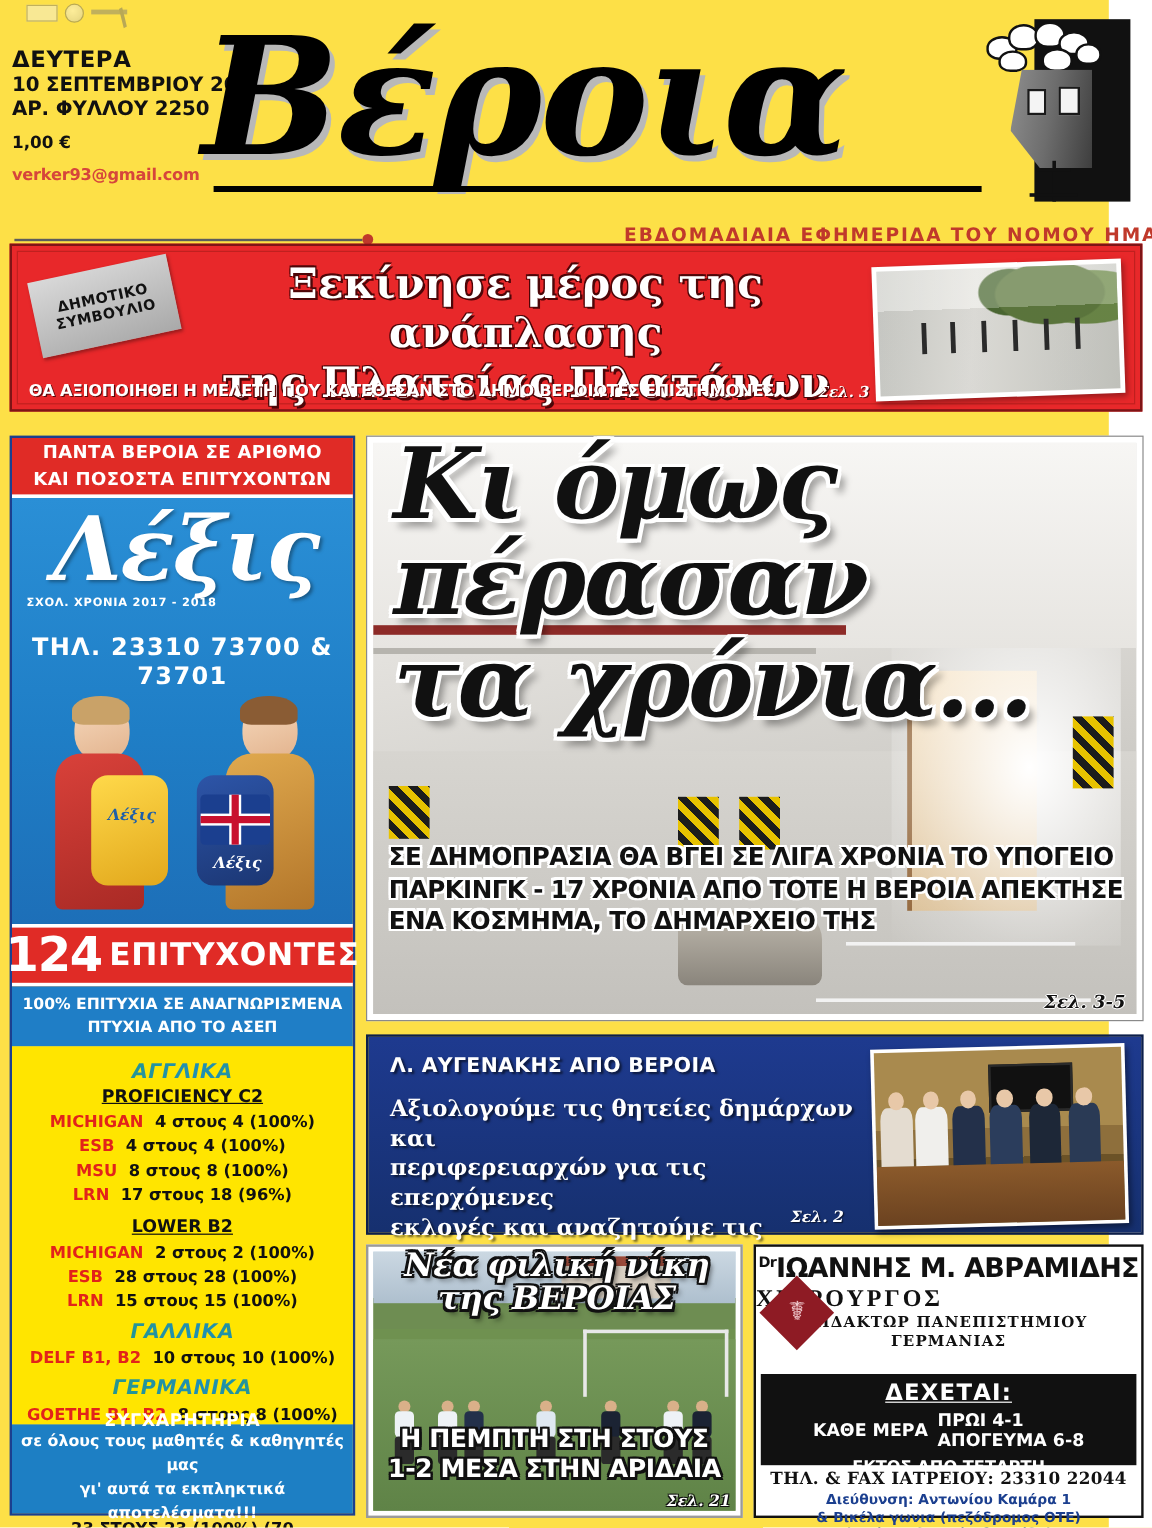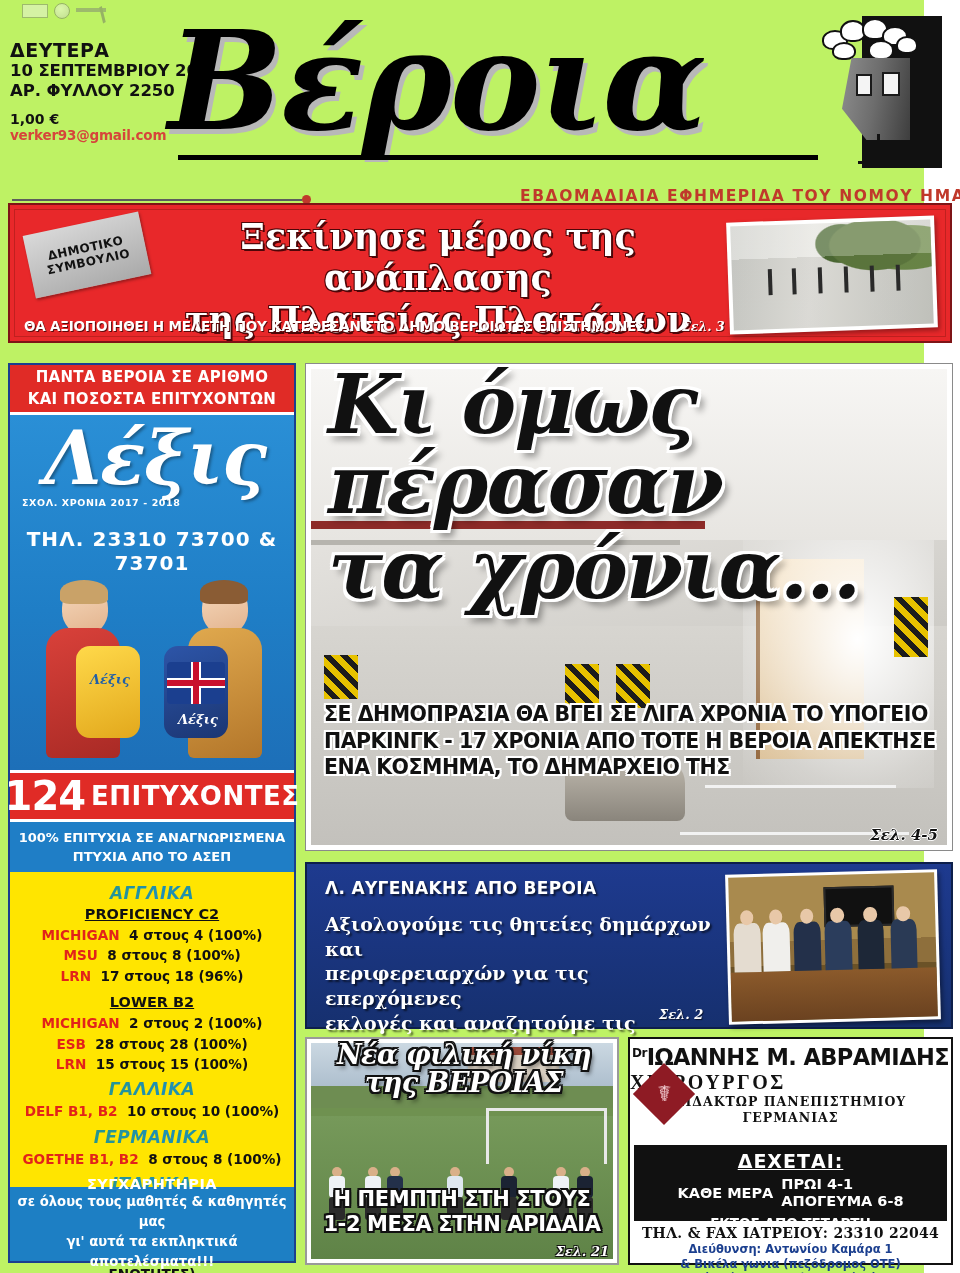--- a/index.html
+++ b/index.html
@@ -2,21 +2,21 @@
 <html><head>
 <meta charset="utf-8">
 <style>
   * { box-sizing: border-box; margin: 0; padding: 0; }
   html, body {
     width: 960px; height: 1273px;
     background: #ffffff;
     font-family: "Liberation Sans", sans-serif;
     overflow: hidden;
   }
-  #page { position: relative; width: 924px; height: 1273px; background:#bef264; }
+  #page { position: relative; width: 924px; height: 1273px; background:#fde047; }
 
   
   .toplogos { position:absolute; left:22px; top:0px; width:130px; height:22px;
      display:flex; align-items:center; gap:6px; opacity:.45; }
   .toplogo-box { width:26px; height:14px; border:1px solid #777; background:#f2f2f2;
      font-size:4px; color:#555; text-align:center; line-height:13px; letter-spacing:.2px;}
   .toplogo-circ { width:16px; height:16px; border-radius:50%; border:1.4px solid #666;
      background:radial-gradient(circle at 40% 35%, #fff 0%, #ddd 60%, #bbb 100%); }
   .toplogo-swoosh { width:42px; height:16px; position:relative; }
   .toplogo-swoosh::before{ content:""; position:absolute; left:0; top:5px; width:30px; height:4px;
@@ -30,21 +30,21 @@
   .issue-block { position:absolute; left:10px; top:18px; width:170px; }
   .issue-day { font-family:"DejaVu Sans", sans-serif; font-weight:bold; font-size:19px;
       color:#111; letter-spacing:.5px; line-height:1.12; }
   .issue-date { font-family:"DejaVu Sans", sans-serif; font-weight:bold; font-size:16.5px;
       color:#111; letter-spacing:-.1px; line-height:1.22; white-space:nowrap;}
   .issue-no { font-family:"DejaVu Sans", sans-serif; font-weight:bold; font-size:16.5px;
       color:#111; letter-spacing:-.1px; line-height:1.22; }
   .issue-price { font-family:"DejaVu Sans", sans-serif; font-weight:bold; font-size:14px;
       color:#111; margin-top:9px; }
   .issue-mail { font-family:"DejaVu Sans", sans-serif; font-weight:bold; font-size:13.5px;
-      color:#d6453b; margin-top:0; letter-spacing:-.2px;}
+      color:#d6453b; margin-top:11px; letter-spacing:-.2px;}
 
   .logotype-wrap { position:absolute; left:168px; top:-4px; width:680px; height:150px; }
   .logotype { position:absolute; left:0; top:-12px; width:680px;
      font-family:"DejaVu Serif", serif; font-weight:bold; font-style:italic;
      font-size:136px; line-height:150px; color:#000; letter-spacing:-2px;
      text-shadow: 4px 5px 0 #b8b8b8; white-space:nowrap; }
   .logo-underline { position:absolute; left:10px; top:137px; width:640px; height:5px; background:#000; }
 
   .bldg { position:absolute; right:18px; top:-6px; width:120px; height:160px; }
   .bldg-black { position:absolute; right:0; top:0; width:80px; height:152px; background:#111; }
@@ -429,20 +429,21 @@
 
     <div class="lex-blue2">
       <div>100% ΕΠΙΤΥΧΙΑ ΣΕ ΑΝΑΓΝΩΡΙΣΜΕΝΑ</div>
       <div>ΠΤΥΧΙΑ ΑΠΟ ΤΟ ΑΣΕΠ</div>
     </div>
 
     <div class="yellow">
       <div class="lang-h">ΑΓΓΛΙΚΑ</div>
       <div class="level-h">PROFICIENCY C2</div>
       <div class="res-row"><span class="ex">MICHIGAN</span>&nbsp;&nbsp;<span class="sc">4 στους 4 (100%)</span></div>
+      <div class="res-row"><span class="ex">ESB</span>&nbsp;&nbsp;<span class="sc">4 στους 4 (100%)</span></div>
       <div class="res-row"><span class="ex">MSU</span>&nbsp;&nbsp;<span class="sc">8 στους 8 (100%)</span></div>
       <div class="res-row"><span class="ex">LRN</span>&nbsp;&nbsp;<span class="sc">17 στους 18 (96%)</span></div>
 
       <div class="level-h" style="margin-top:8px;">LOWER B2</div>
       <div class="res-row"><span class="ex">MICHIGAN</span>&nbsp;&nbsp;<span class="sc">2 στους 2 (100%)</span></div>
       <div class="res-row"><span class="ex">ESB</span>&nbsp;&nbsp;<span class="sc">28 στους 28 (100%)</span></div>
       <div class="res-row"><span class="ex">LRN</span>&nbsp;&nbsp;<span class="sc">15 στους 15 (100%)</span></div>
 
       <div class="lang-h">ΓΑΛΛΙΚΑ</div>
       <div class="res-row"><span class="ex">DELF B1, B2</span>&nbsp;&nbsp;<span class="sc">10 στους 10 (100%)</span></div>
@@ -482,21 +483,21 @@
     </div>
 
     <div class="lead-h1">Κι όμως πέρασαν</div>
     <div class="lead-h1b">τα χρόνια...</div>
 
     <div class="lead-sub">
       <div>ΣΕ ΔΗΜΟΠΡΑΣΙΑ ΘΑ ΒΓΕΙ ΣΕ ΛΙΓΑ ΧΡΟΝΙΑ ΤΟ ΥΠΟΓΕΙΟ</div>
       <div>ΠΑΡΚΙΝΓΚ - 17 ΧΡΟΝΙΑ ΑΠΟ ΤΟΤΕ Η ΒΕΡΟΙΑ ΑΠΕΚΤΗΣΕ</div>
       <div>ΕΝΑ ΚΟΣΜΗΜΑ, ΤΟ ΔΗΜΑΡΧΕΙΟ ΤΗΣ</div>
     </div>
-    <div class="lead-page">Σελ. 4-5</div>
+    <div class="lead-page">Σελ. 3-5</div>
   </div>
 
   <div class="avg">
     <div class="avg-kicker">Λ. ΑΥΓΕΝΑΚΗΣ ΑΠΟ ΒΕΡΟΙΑ</div>
     <div class="avg-body">
       <div>Αξιολογούμε τις θητείες δημάρχων και</div>
       <div>περιφερειαρχών για τις επερχόμενες</div>
       <div>εκλογές και αναζητούμε τις ικανούς,</div>
       <div>χωρίς χρίσματα</div>
     </div>

